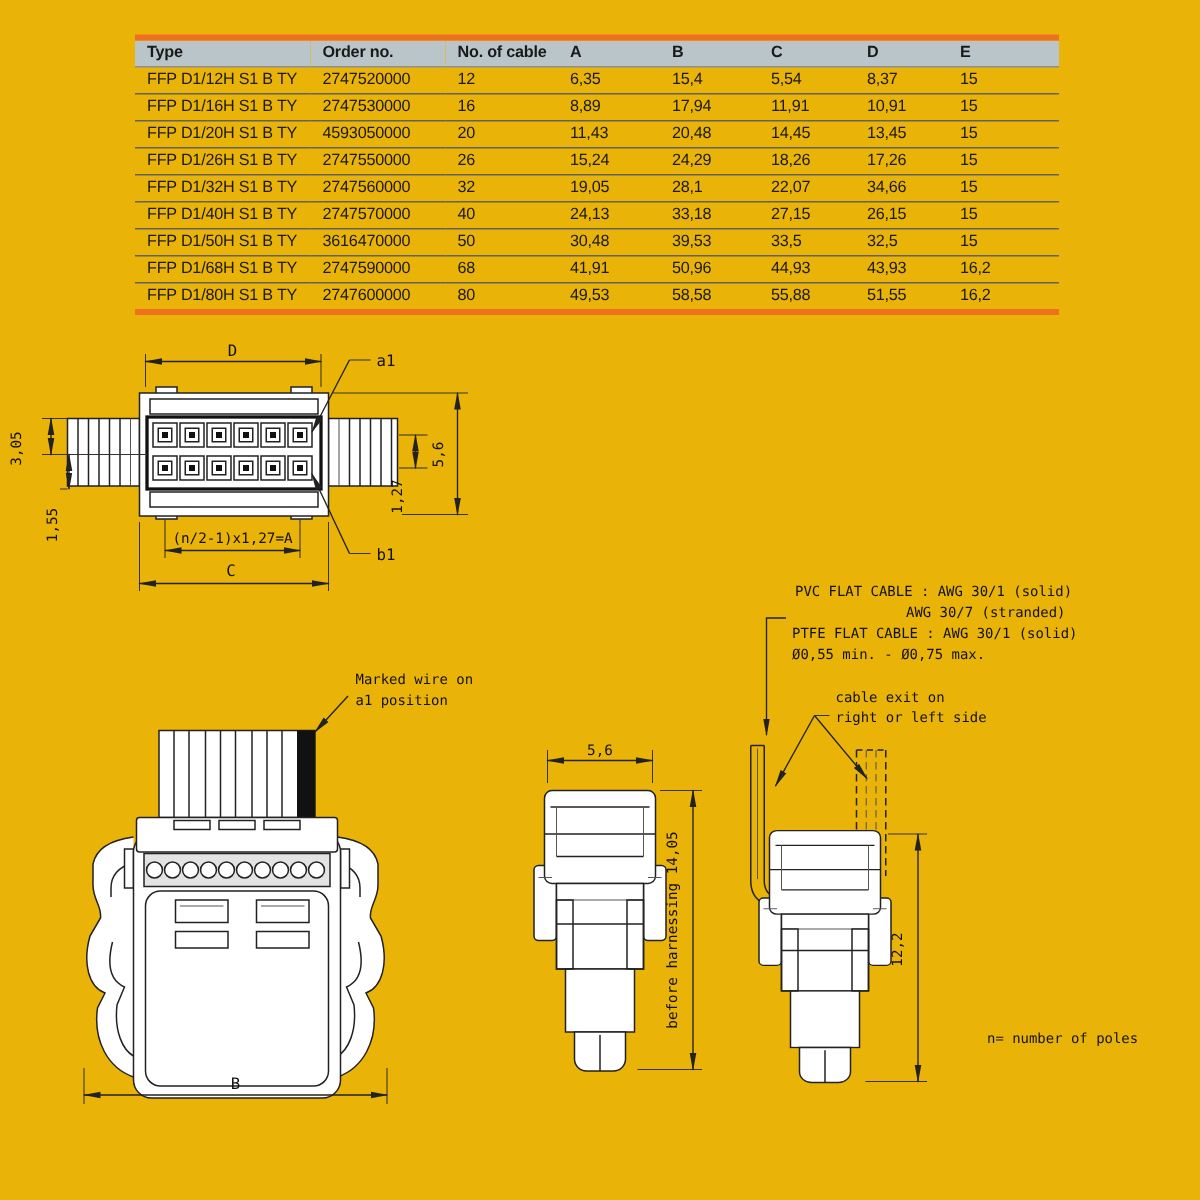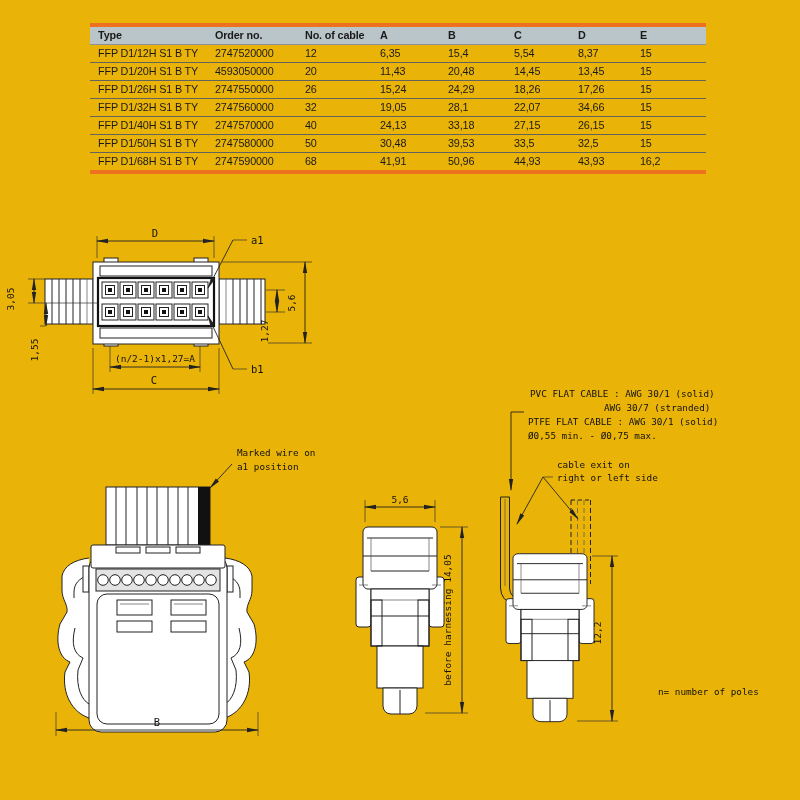--- a/index.html
+++ b/index.html
@@ -73,20 +73,30 @@
             <td>FFP D1/12H S1 B TY</td>
             <td>2747520000</td>
             <td>12</td>
             <td>6,35</td>
             <td>15,4</td>
             <td>5,54</td>
             <td>8,37</td>
             <td>15</td>
           </tr>
           <tr>
+            <td>FFP D1/16H S1 B TY</td>
+            <td>2747530000</td>
+            <td>16</td>
+            <td>8,89</td>
+            <td>17,94</td>
+            <td>11,91</td>
+            <td>10,91</td>
+            <td>15</td>
+          </tr>
+          <tr>
             <td>FFP D1/20H S1 B TY</td>
             <td>4593050000</td>
             <td>20</td>
             <td>11,43</td>
             <td>20,48</td>
             <td>14,45</td>
             <td>13,45</td>
             <td>15</td>
           </tr>
           <tr>
@@ -114,36 +124,46 @@
             <td>2747570000</td>
             <td>40</td>
             <td>24,13</td>
             <td>33,18</td>
             <td>27,15</td>
             <td>26,15</td>
             <td>15</td>
           </tr>
           <tr>
             <td>FFP D1/50H S1 B TY</td>
-            <td>2747580000</td>
+            <td>3616470000</td>
             <td>50</td>
             <td>30,48</td>
             <td>39,53</td>
             <td>33,5</td>
             <td>32,5</td>
             <td>15</td>
           </tr>
           <tr>
             <td>FFP D1/68H S1 B TY</td>
             <td>2747590000</td>
             <td>68</td>
             <td>41,91</td>
             <td>50,96</td>
             <td>44,93</td>
             <td>43,93</td>
+            <td>16,2</td>
+          </tr>
+          <tr>
+            <td>FFP D1/80H S1 B TY</td>
+            <td>2747600000</td>
+            <td>80</td>
+            <td>49,53</td>
+            <td>58,58</td>
+            <td>55,88</td>
+            <td>51,55</td>
             <td>16,2</td>
           </tr>
         </tbody>
     </table>
   </div>
 
   <svg id="drawing-svg" width="800" height="800" viewBox="0 0 800 800">
     <defs>
       <marker id="arr" viewBox="0 0 12 6" refX="11" refY="3" markerWidth="12" markerHeight="6" orient="auto-start-reverse" markerUnits="userSpaceOnUse">
         <path d="M0,0.8 L12,3 L0,5.2 z" fill="#222"></path>

